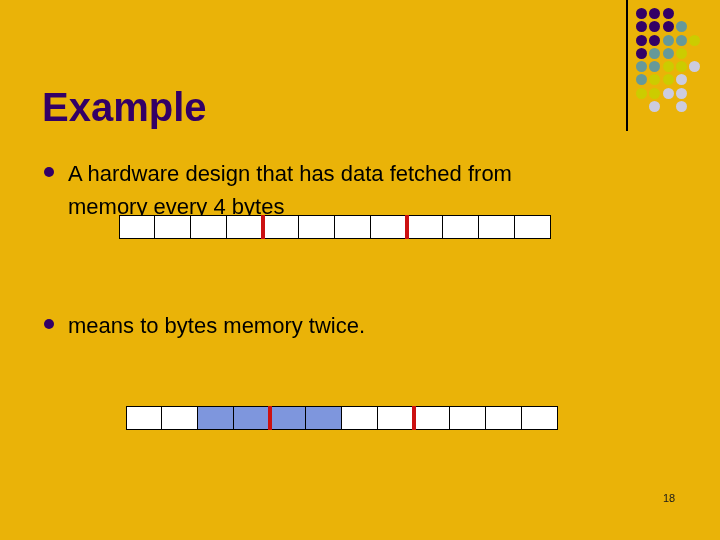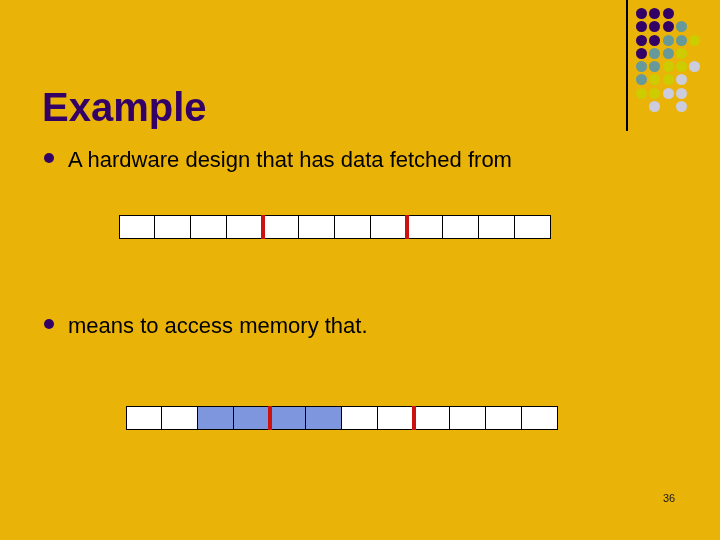--- a/index.html
+++ b/index.html
@@ -19,21 +19,21 @@
     display:grid;grid-template-columns:repeat(5,13.3px);grid-auto-rows:13.3px;
   }
   .dot{width:11px;height:11px;border-radius:50%;display:block;}
   
   .bullet-item{position:absolute;left:44px;display:flex;align-items:flex-start;}
   .bullet-marker{
     flex:0 0 auto;width:10px;height:10px;border-radius:50%;margin:10px 14px 0 0;
   }
   .bullet-text{font-size:22px;line-height:33px;}
   .bullet-text .line{display:block;white-space:nowrap;}
-  #bullet1{top:143px;}
+  #bullet1{top:157px;}
   #bullet2{top:309px;}
   
   .mem-diagram{position:absolute;display:flex;height:24px;}
   #diagram1{left:119px;top:215px;}
   #diagram2{left:126px;top:406px;}
   .cell{
     width:35px;height:22px;border:1px solid #000;border-left:none;background:#fff;
   }
   .cell:first-child{border-left:1px solid #000;width:34px;}
   .red-mark{position:absolute;top:0;bottom:0;width:4px;}
@@ -94,20 +94,21 @@
       <span class="dot" style="background: rgb(204, 204, 223);"></span>
       <span class="dot" style="visibility: hidden;"></span>
       <span class="dot" style="background: rgb(204, 204, 223);"></span>
       <span class="dot" style="visibility: hidden;"></span>
     </div>
 
   <div class="bullet-item" id="bullet1">
     <span class="bullet-marker" style="background: rgb(51, 0, 102);"></span>
     <span class="bullet-text">
       <span class="line">A hardware design that has data fetched from</span>
+      <span class="line">memory every 4 bytes</span>
     </span>
   </div>
 
   <div class="mem-diagram" id="diagram1">
       <div class="cell"></div>
       <div class="cell"></div>
       <div class="cell"></div>
       <div class="cell"></div>
       <div class="cell"></div>
       <div class="cell"></div>
@@ -117,36 +118,36 @@
       <div class="cell"></div>
       <div class="cell"></div>
       <div class="cell"></div>
       <div class="red-mark" style="left: 142px; background: rgb(204, 17, 17);"></div>
       <div class="red-mark" style="left: 286px; background: rgb(204, 17, 17);"></div>
     </div>
 
   <div class="bullet-item" id="bullet2">
     <span class="bullet-marker" style="background: rgb(51, 0, 102);"></span>
     <span class="bullet-text">
-      <span class="line">means to access memory that.</span>
+      <span class="line">means to bytes memory twice.</span>
     </span>
   </div>
 
   <div class="mem-diagram" id="diagram2">
       <div class="cell"></div>
       <div class="cell"></div>
       <div class="cell" style="background: rgb(126, 150, 221);"></div>
       <div class="cell" style="background: rgb(126, 150, 221);"></div>
       <div class="cell" style="background: rgb(126, 150, 221);"></div>
       <div class="cell" style="background: rgb(126, 150, 221);"></div>
       <div class="cell"></div>
       <div class="cell"></div>
       <div class="cell"></div>
       <div class="cell"></div>
       <div class="cell"></div>
       <div class="cell"></div>
       <div class="red-mark" style="left: 142px; background: rgb(204, 17, 17);"></div>
       <div class="red-mark" style="left: 286px; background: rgb(204, 17, 17);"></div>
     </div>
 
-  <div class="footer-page">36</div>
+  <div class="footer-page">18</div>
 
 </div>
 
 </body></html>

